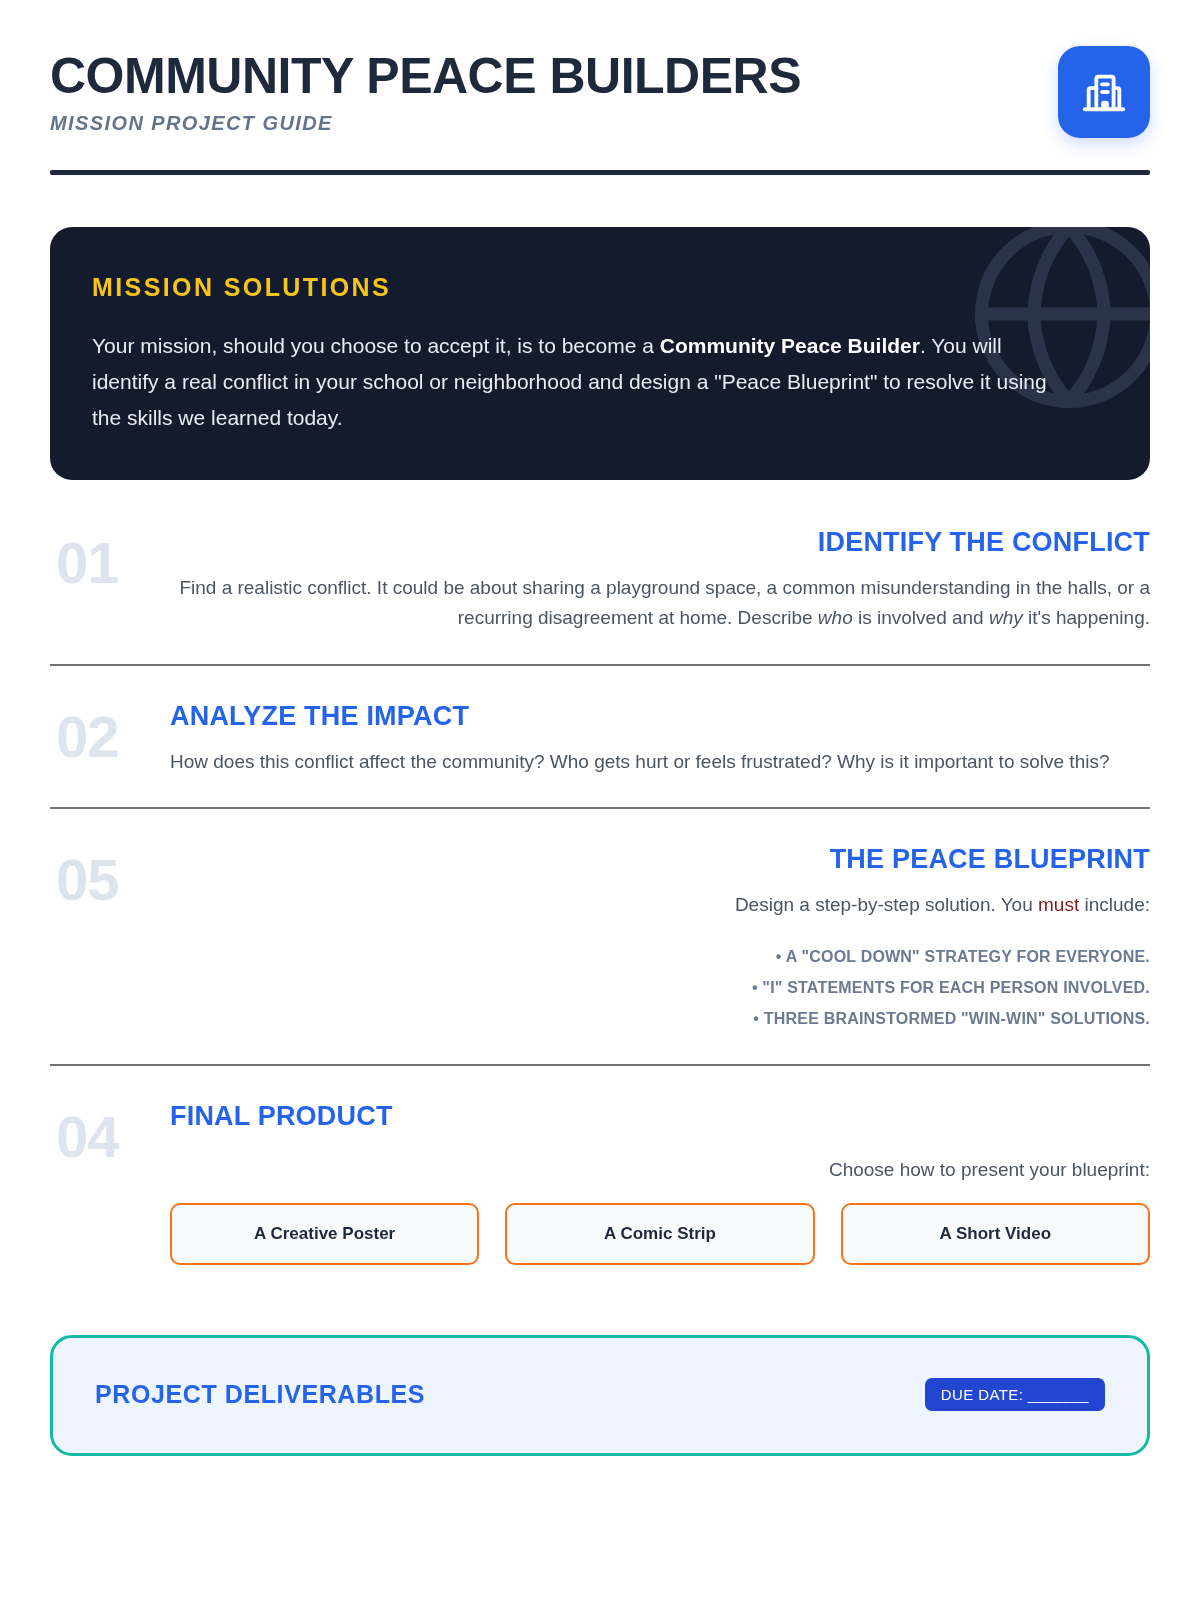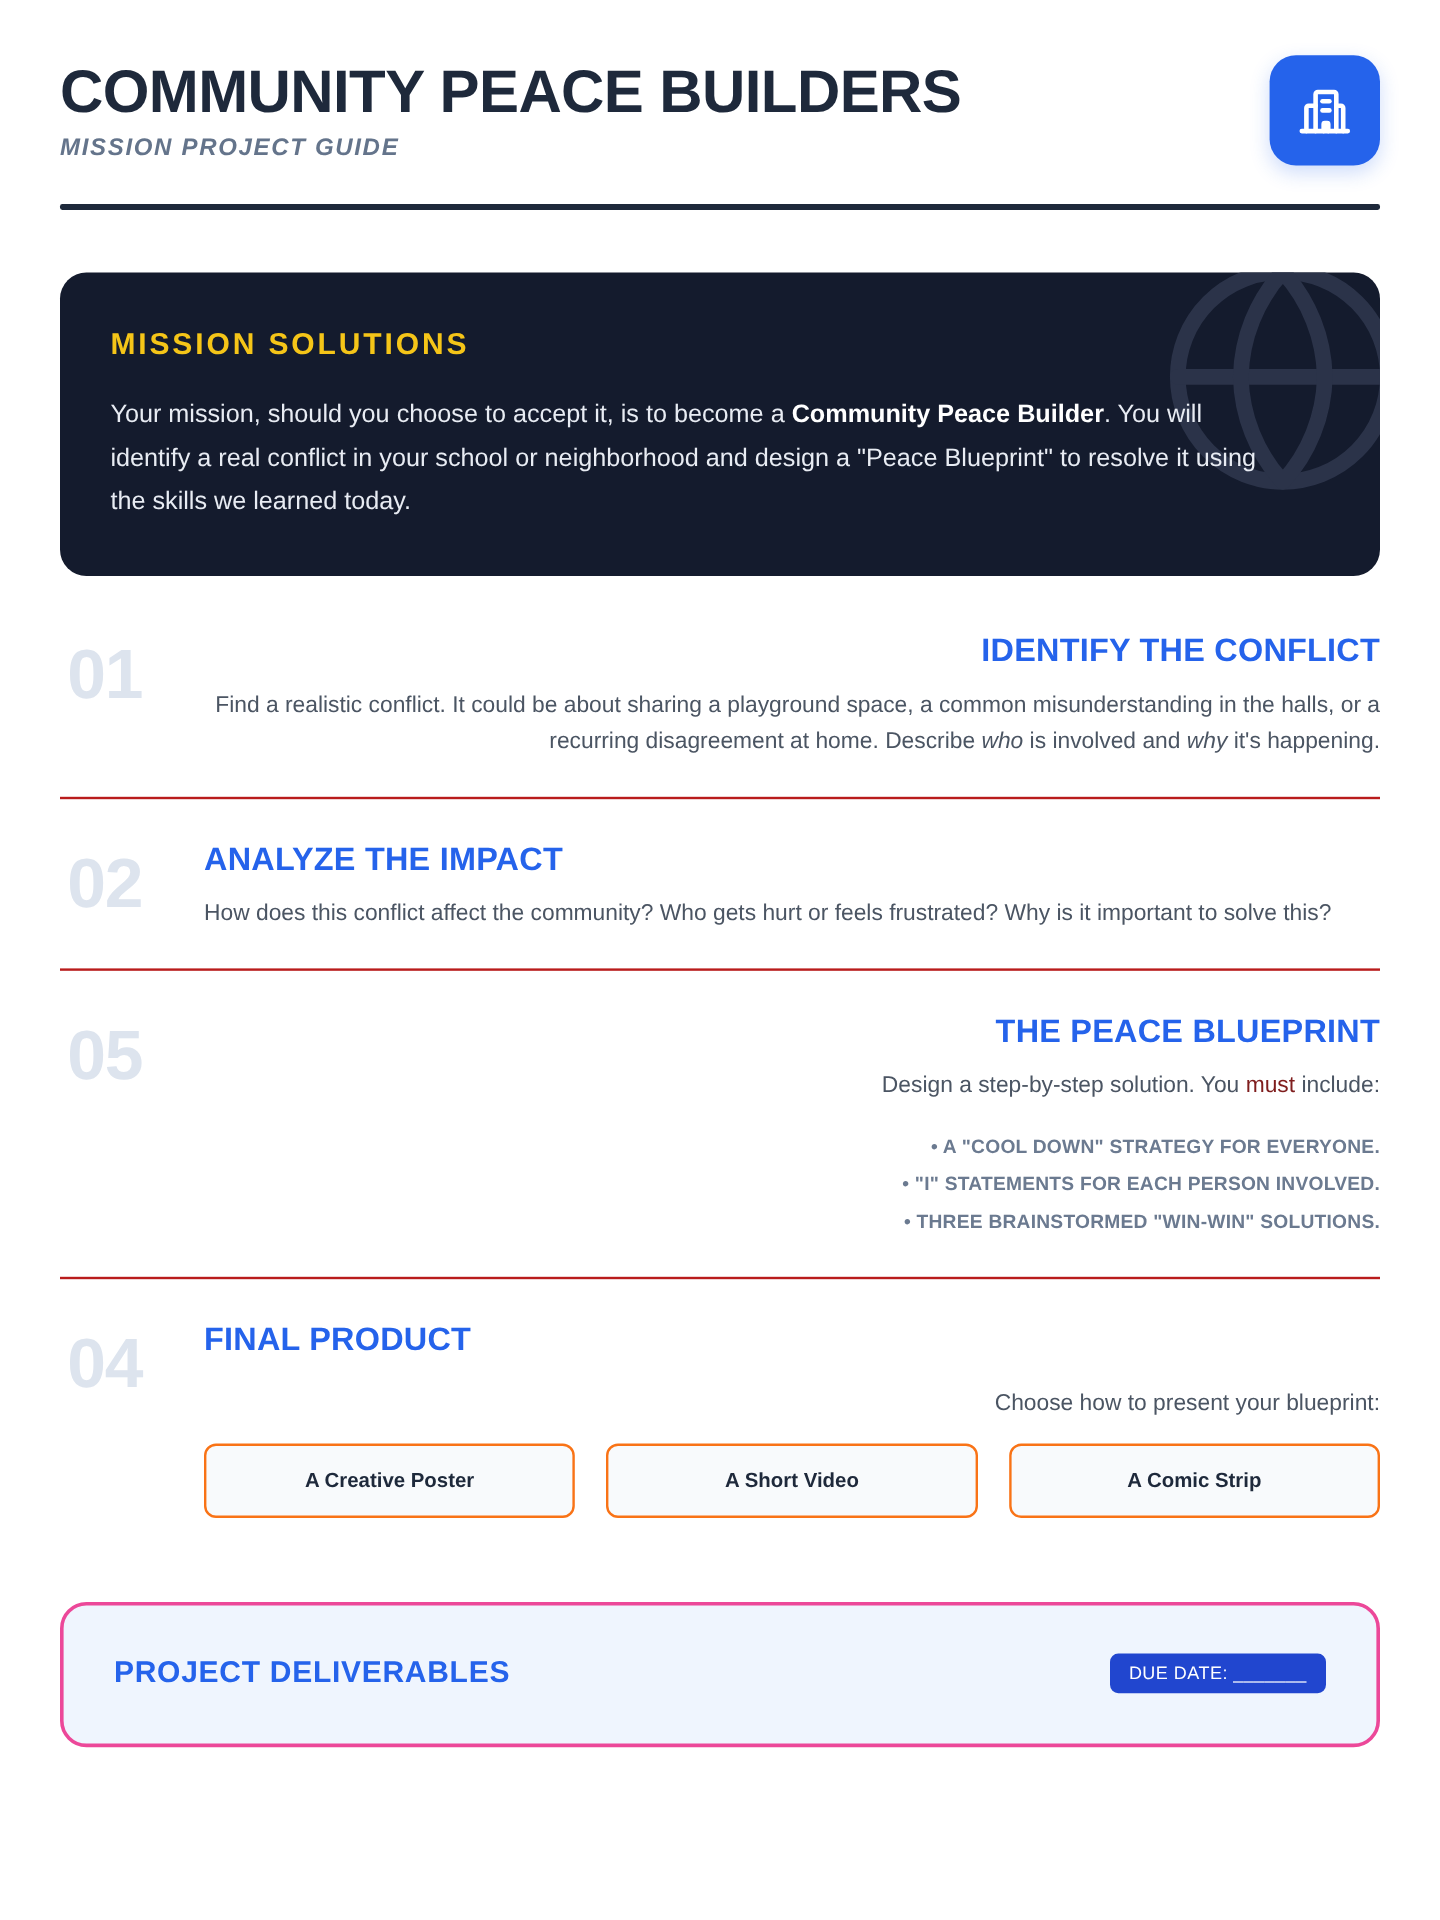--- a/index.html
+++ b/index.html
@@ -100,21 +100,21 @@
   }
   .objective-body b { color: #ffffff; font-weight: 700; }
 
   
   .steps { margin-top: 46px; }
 
   .step {
     position: relative;
     padding-left: 120px;
     padding-bottom: 30px;
-    border-bottom: 2px solid #b91c1c;
+    border-bottom: 2px solid #737373;
     margin-bottom: 34px;
   }
   .step:last-child { border-bottom: none; }
   .step-num {
     position: absolute;
     left: 6px;
     top: 8px;
     font-size: 58px;
     font-weight: 700;
     color: #dde4ee;
@@ -173,21 +173,21 @@
     text-align: center;
     font-size: 17px;
     font-weight: 700;
     color: #1e293b;
   }
 
   
   .deliverables {
     margin-top: 40px;
     background: #eff5fe;
-    border: 3px solid #ec4899;
+    border: 3px solid #14b8a6;
     border-radius: 22px;
     padding: 40px 42px 42px 42px;
   }
   .deliverables-head {
     display: flex;
     align-items: center;
     justify-content: space-between;
   }
   .deliverables-title {
     font-size: 25px;
@@ -282,22 +282,22 @@
         <li>• THREE BRAINSTORMED "WIN-WIN" SOLUTIONS.</li>
       </ul>
     </div>
 
     <div class="step align-left">
       <div class="step-num">04</div>
       <div class="step-head">FINAL PRODUCT</div>
       <div class="choose-label">Choose how to present your blueprint:</div>
       <div class="options">
         <div class="option-chip">A Creative Poster</div>
+        <div class="option-chip">A Comic Strip</div>
         <div class="option-chip">A Short Video</div>
-        <div class="option-chip">A Comic Strip</div>
       </div>
     </div>
 
   </div>
 
   <div class="deliverables">
     <div class="deliverables-head">
       <div class="deliverables-title">PROJECT DELIVERABLES</div>
       <div class="due-badge">DUE DATE: _______</div>
     </div>

